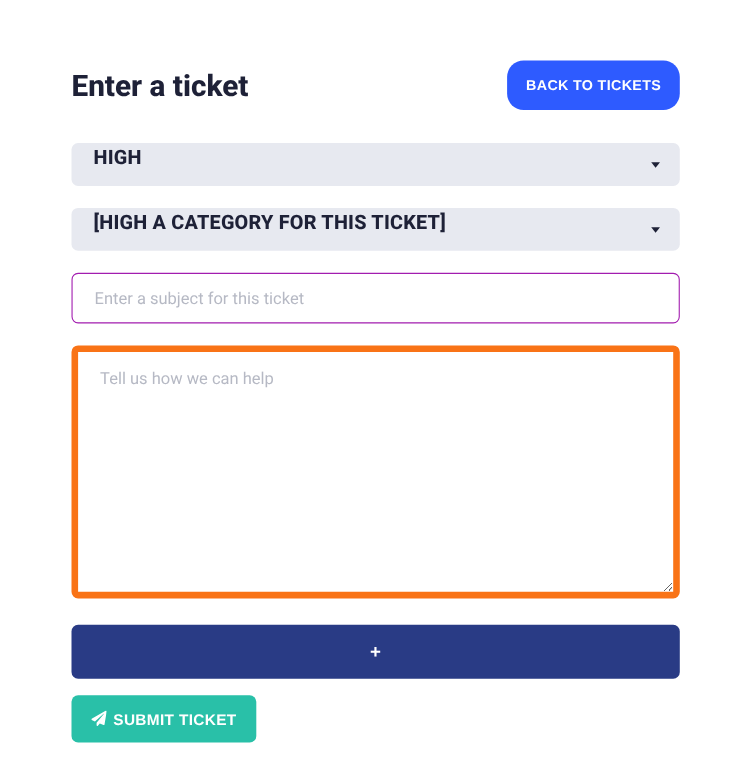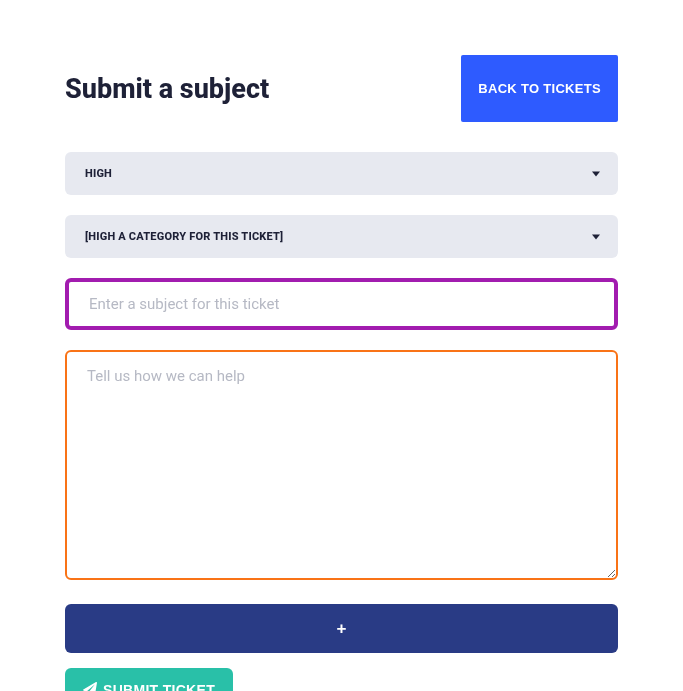--- a/index.html
+++ b/index.html
@@ -21,38 +21,38 @@
     }
     .page-title {
       font-size: 27px;
       font-weight: 800;
       color: #1e2137;
     }
     .back-button {
       background: #2e5bff;
       color: #ffffff;
       border: none;
-      border-radius: 2px;
-      padding: 26px 17px;
+      border-radius: 15px;
+      padding: 15px 17px;
       font-size: 13px;
       font-weight: 800;
       letter-spacing: 0.3px;
       cursor: pointer;
     }
     .select-wrap {
       position: relative;
       margin-bottom: 20px;
     }
     .select-field {
       width: 100%;
       background: #e7e9f0;
       border: none;
       border-radius: 6px;
-      padding: 15px 40px 15px 20px;
-      font-size: 11px;
+      padding: 3px 40px 15px 20px;
+      font-size: 18px;
       font-weight: 800;
       color: #1e2137;
       appearance: none;
       -webkit-appearance: none;
       cursor: pointer;
       letter-spacing: 0.2px;
     }
     .select-caret {
       position: absolute;
       right: 18px;
@@ -61,35 +61,35 @@
       pointer-events: none;
       width: 0;
       height: 0;
       border-left: 4px solid transparent;
       border-right: 4px solid transparent;
       border-top: 5px solid #1e2137;
     }
     .text-input {
       width: 100%;
       background: #ffffff;
-      border: 4px solid #a21caf;
+      border: 1px solid #a21caf;
       border-radius: 6px;
       padding: 13px 20px;
       font-size: 15px;
       color: #1e2137;
       margin-bottom: 20px;
       font-family: inherit;
     }
     .text-input::placeholder {
       color: #b6b9c4;
     }
     .textarea-input {
       width: 100%;
       background: #ffffff;
-      border: 2px solid #f97316;
+      border: 6px solid #f97316;
       border-radius: 6px;
       padding: 15px 20px;
       font-size: 15px;
       color: #1e2137;
       min-height: 230px;
       resize: vertical;
       font-family: inherit;
       margin-bottom: 20px;
     }
     .textarea-input::placeholder {
@@ -135,21 +135,21 @@
       display: inline-block;
       transform: translateY(1px);
     }
   </style>
 </head>
 <body>
 
 
 
 <div class="header-row">
-  <h1 class="page-title">Submit a subject</h1>
+  <h1 class="page-title">Enter a ticket</h1>
   <button class="back-button">BACK TO TICKETS</button>
 </div>
 
 <div class="select-wrap">
   <div class="select-field">HIGH</div>
   <span class="select-caret"></span>
 </div>
 
 <div class="select-wrap">
   <div class="select-field">[HIGH A CATEGORY FOR THIS TICKET]</div>

